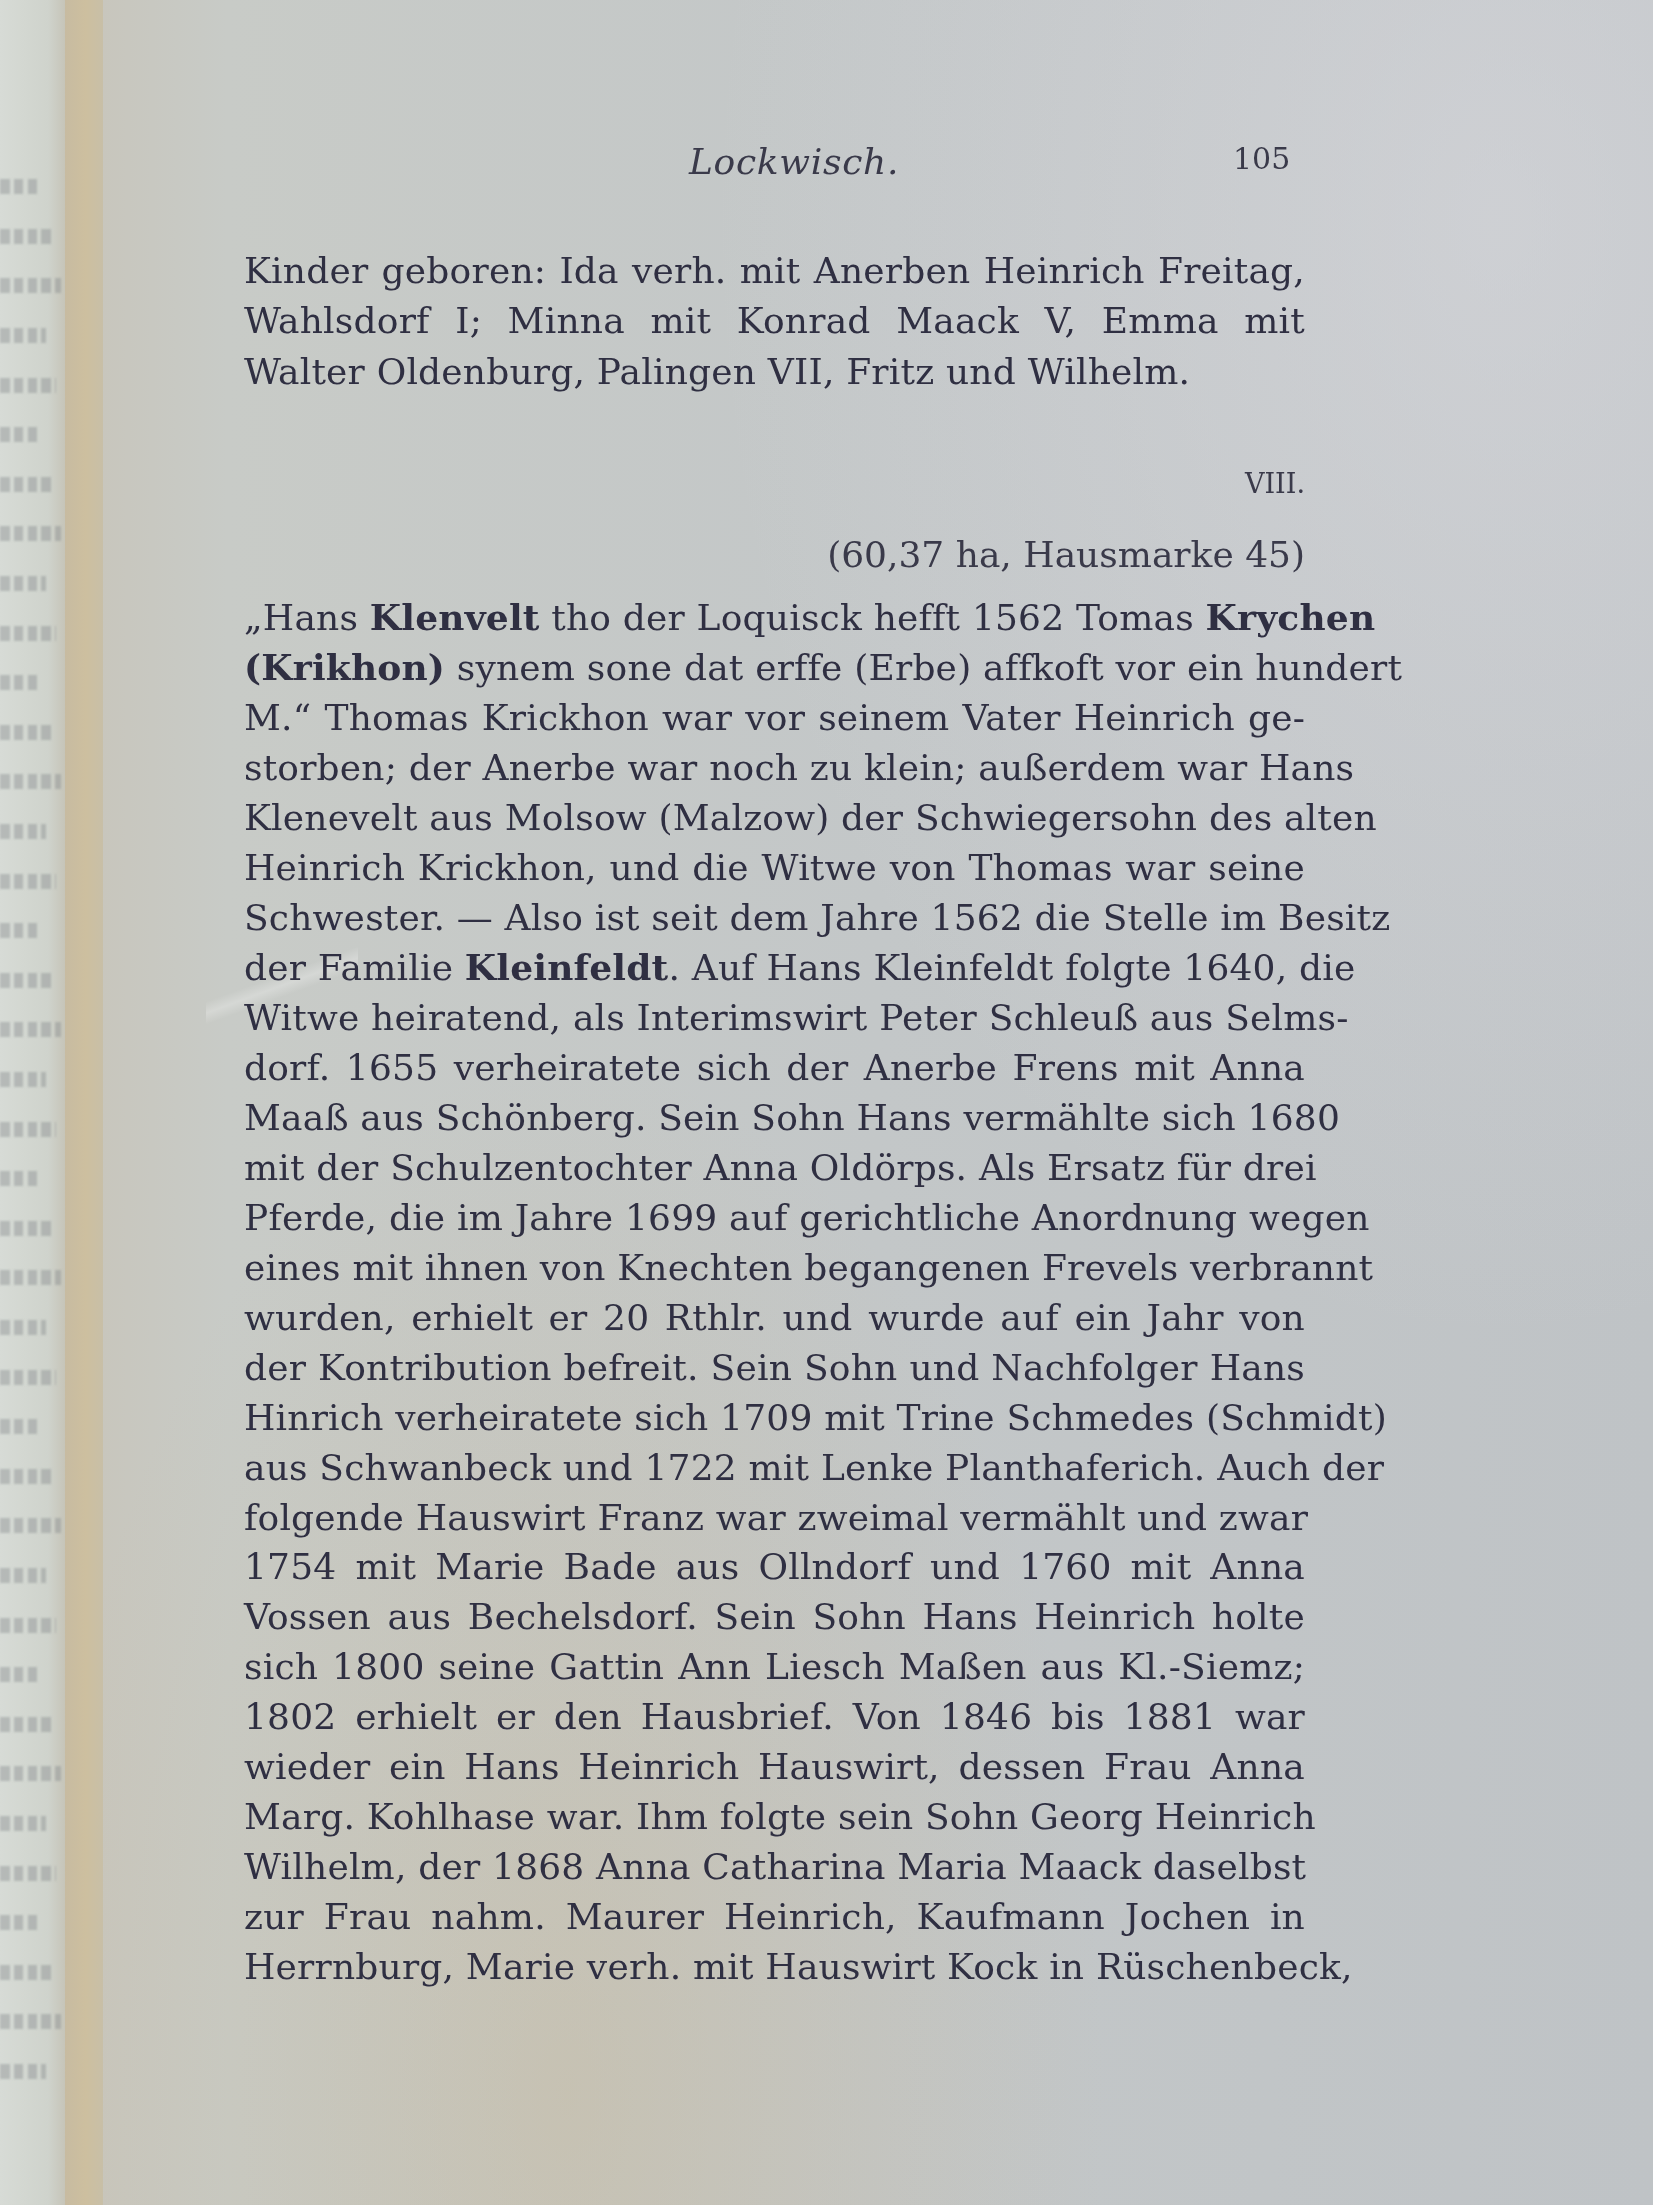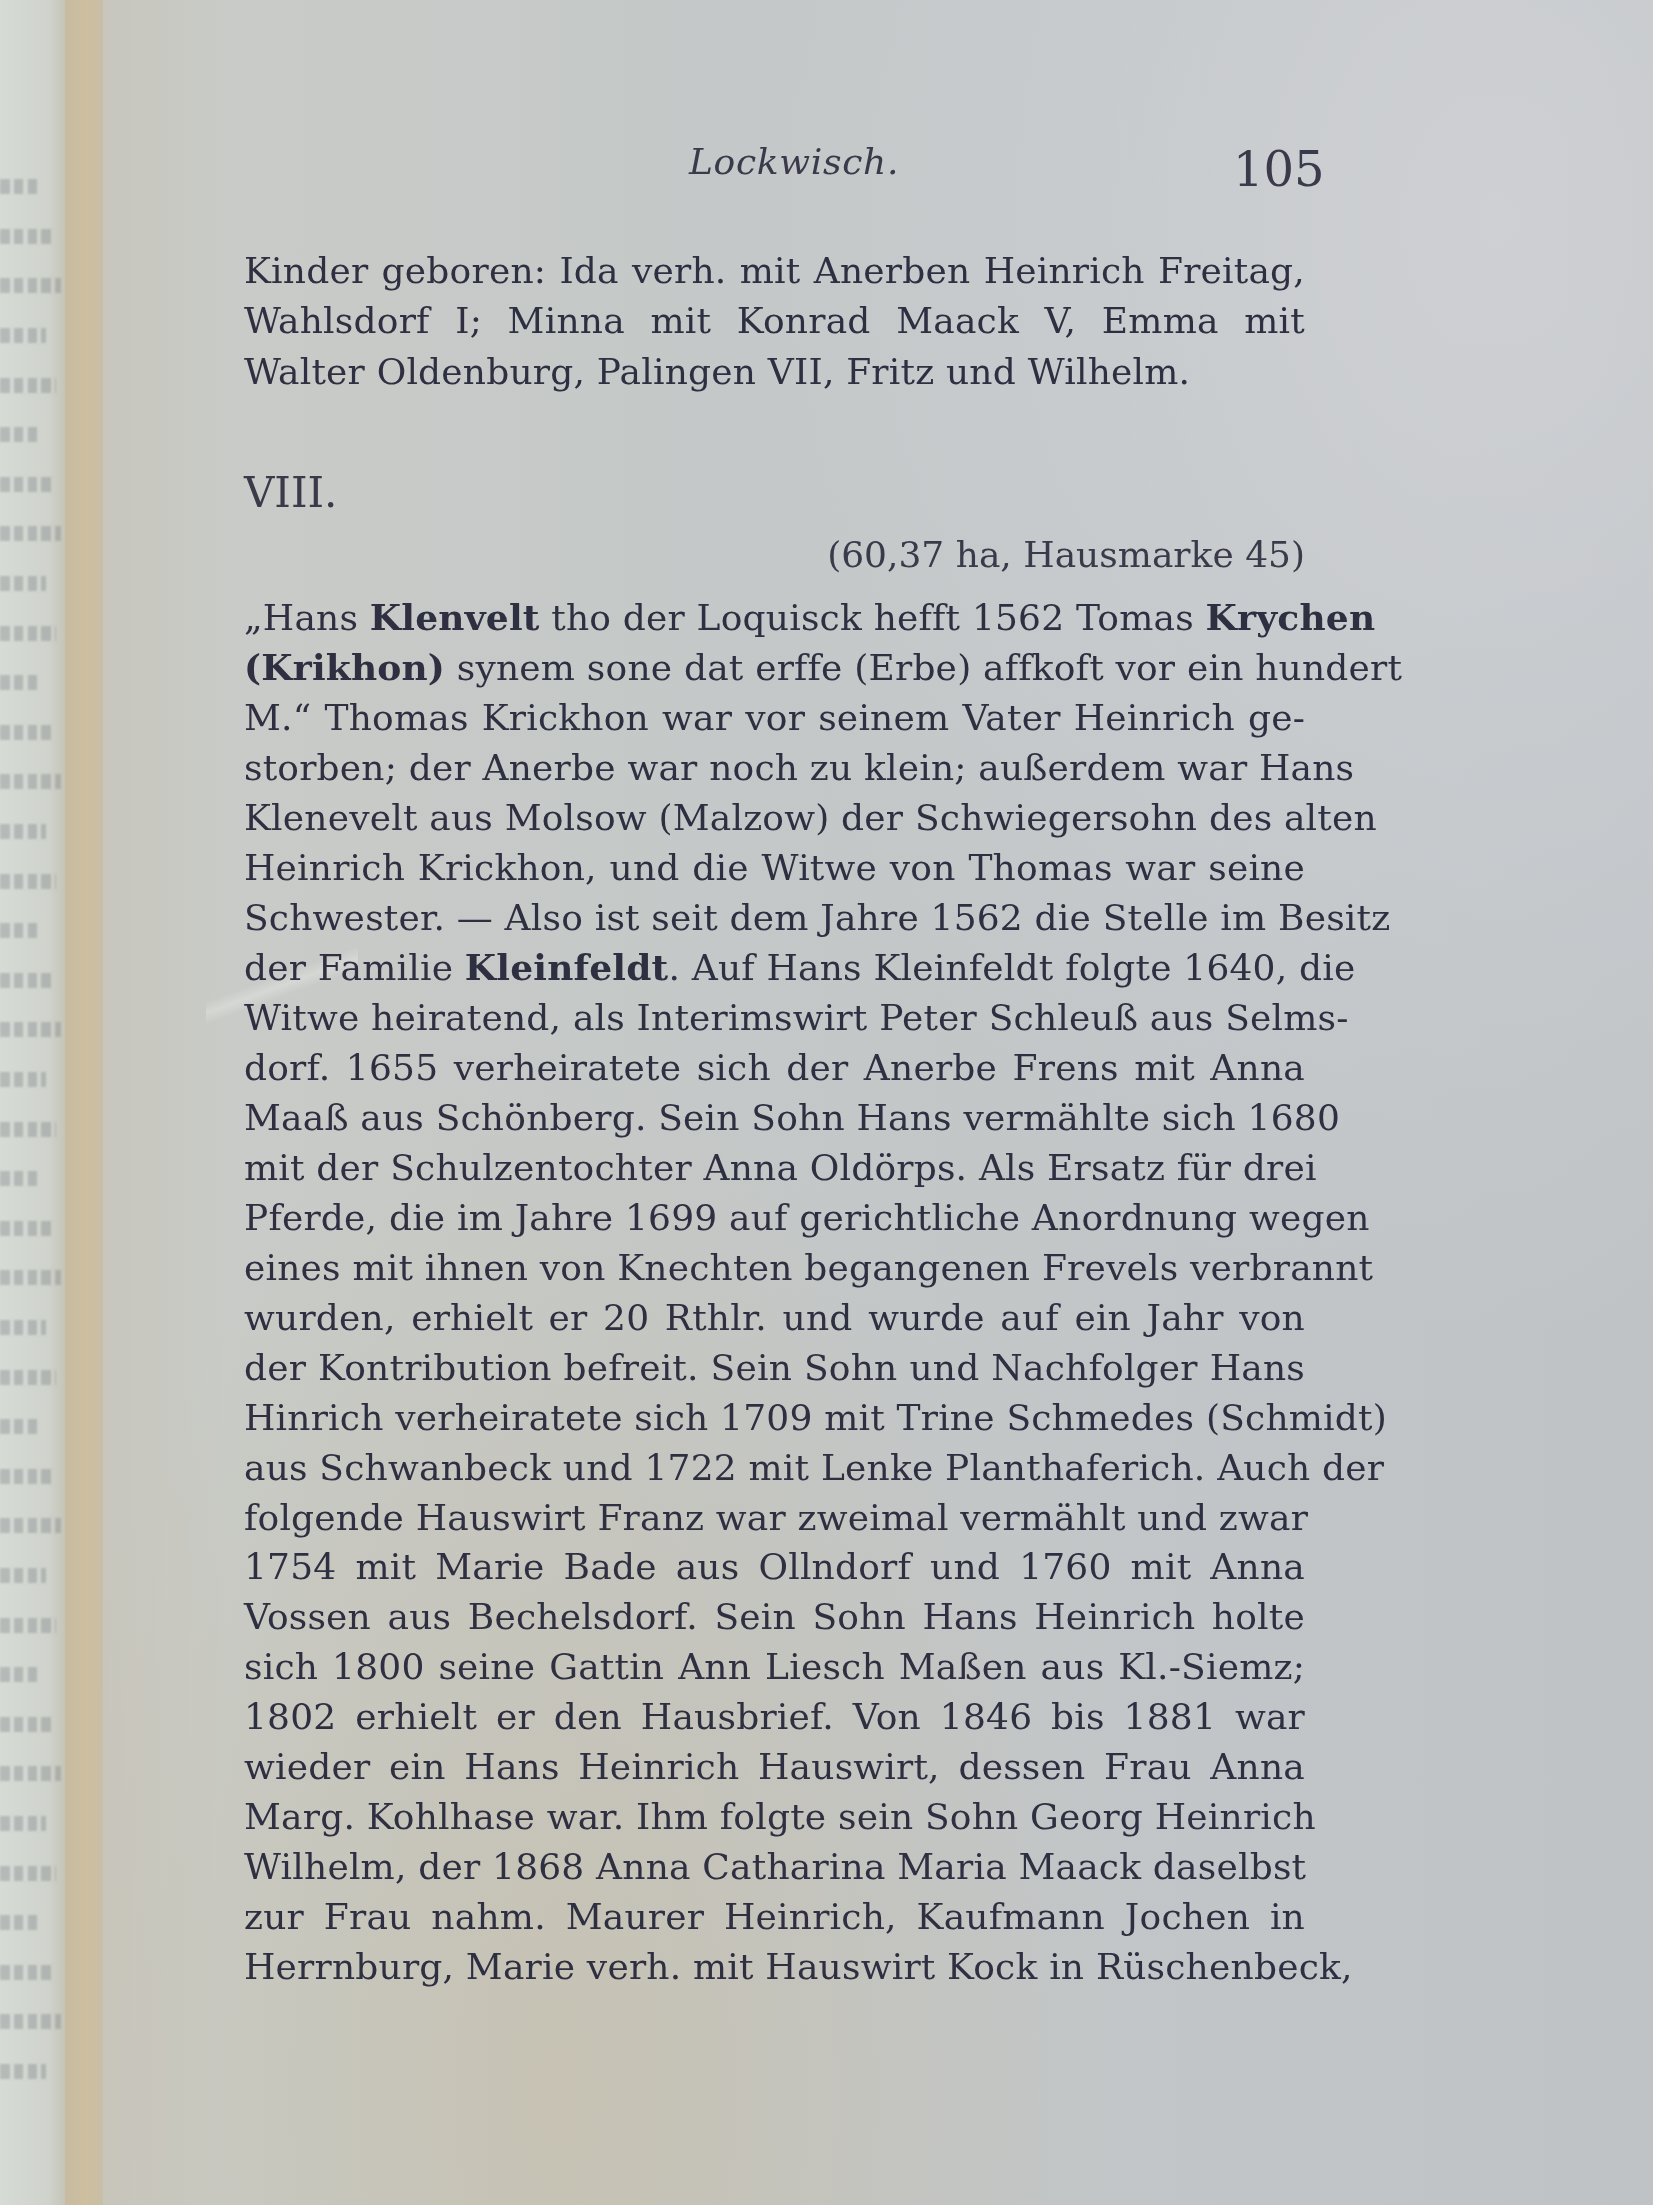--- a/index.html
+++ b/index.html
@@ -68,21 +68,21 @@
       text-align: left;
       font-size: 36px;
       color: #3a3a4a;
       font-style: italic;
       letter-spacing: 0.7px;
     }
     .page-number {
       position: absolute;
       left: 1130px;
       top: 0;
-      font-size: 48px;
+      font-size: 30px;
       color: #3a3a4a;
     }
     .body-text {
       position: absolute;
       left: 141px;
       top: 0;
       width: 1061px;
       color: #2f2f42;
       font-size: 36px;
     }
@@ -97,22 +97,22 @@
       height: 51px;
       letter-spacing: 0.2px;
     }
     .line.last {
       text-align-last: left;
     }
     .section-heading {
       position: absolute;
       left: 0;
       width: 1061px;
-      text-align: left;
-      font-size: 42px;
+      text-align: right;
+      font-size: 27px;
       color: #3a3a4a;
     }
     .section-sub {
       position: absolute;
       left: 0;
       width: 1061px;
       text-align: right;
       font-size: 36px;
       color: #3a3a4a;
     }

